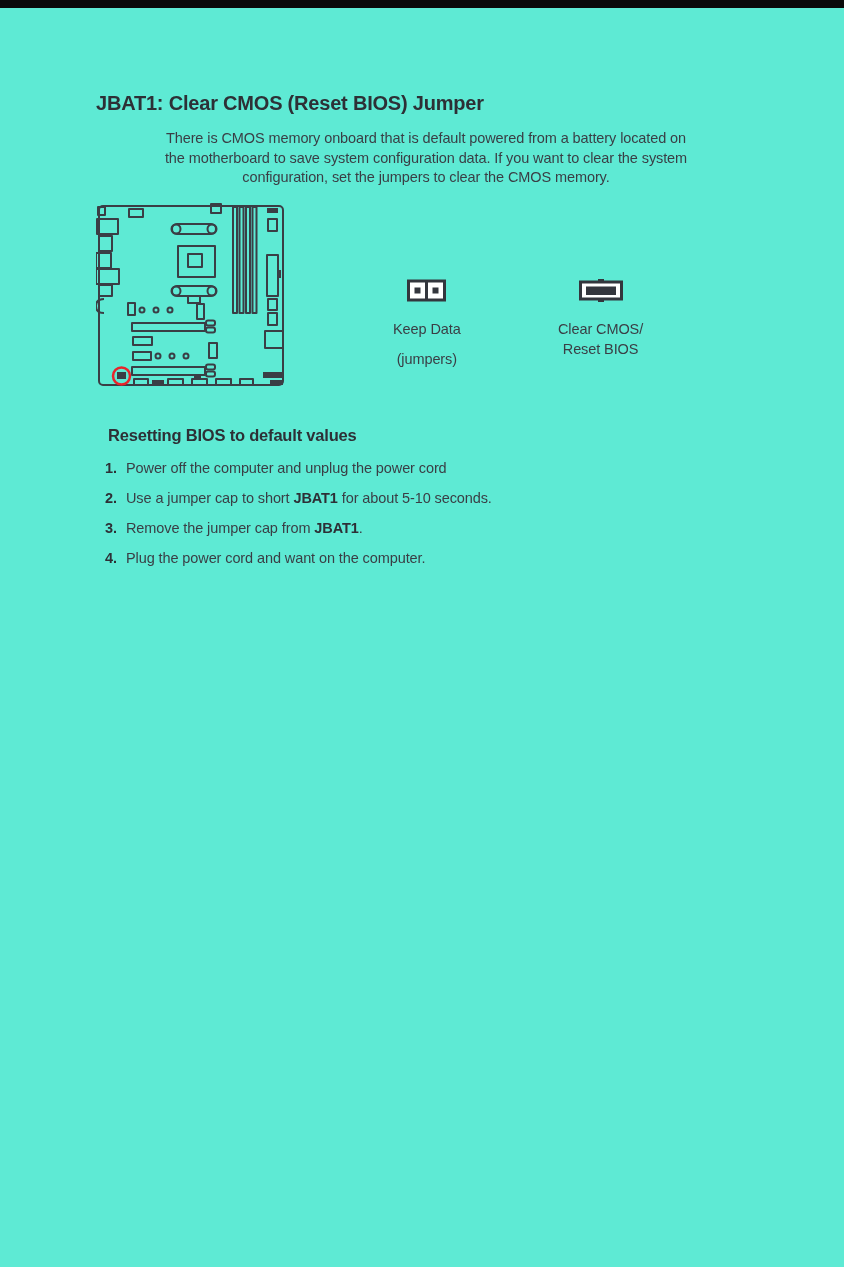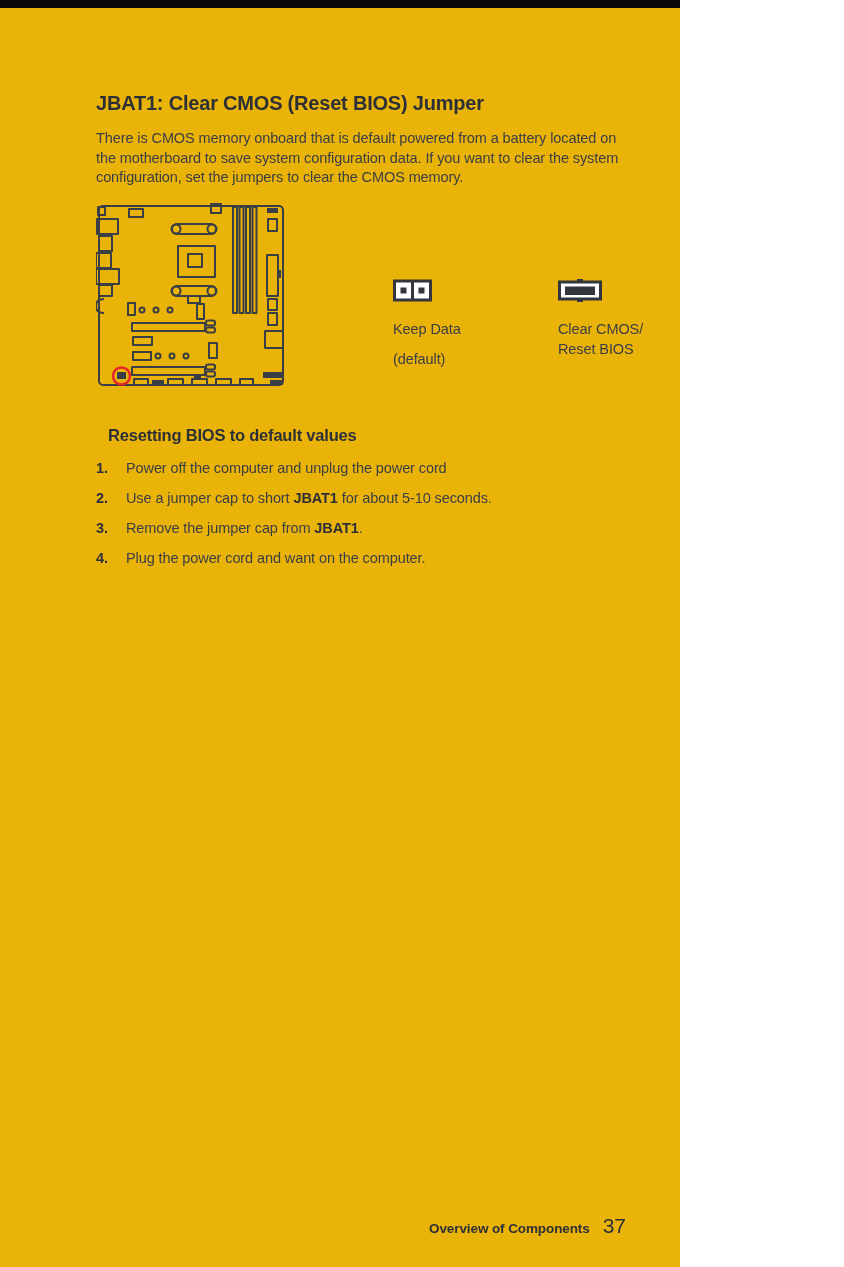--- a/index.html
+++ b/index.html
@@ -1,24 +1,25 @@
 <!DOCTYPE html>
 <html><head>
 <meta charset="utf-8">
 <style>
   * { margin: 0; padding: 0; box-sizing: border-box; }
   html, body { background: #ffffff; }
   .page {
     position: relative;
-    width: 680px;
+    width: 844px;
     height: 1267px;
-    background: #eab308;
+    background: #5eead4;
     font-family: "Liberation Sans", sans-serif;
     color: #3a3e45;
     overflow: hidden;
+    text-align: center;
   }
   .top-bar {
     position: absolute; top: 0; left: 0;
     width: 844px; height: 8px;
     background: #0a0a0a;
   }
   .doc-title {
     position: absolute; left: 96px; top: 92px;
     font-size: 20px; font-weight: bold; color: #2d3036;
     letter-spacing: -0.2px;
@@ -164,21 +165,21 @@
     </svg>
 
     <div class="jumper-opt keep">
       <svg width="40" height="23" viewBox="0 0 40 23">
         <rect x="1.5" y="2" width="36" height="19" fill="#ffffff" stroke="#33363d" stroke-width="3"></rect>
         <line x1="19.5" y1="2" x2="19.5" y2="21" stroke="#33363d" stroke-width="3"></line>
         <rect x="7.5" y="8.5" width="6" height="6" fill="#33363d"></rect>
         <rect x="25.5" y="8.5" width="6" height="6" fill="#33363d"></rect>
       </svg>
       <div class="jumper-label1">Keep Data</div>
-      <div class="jumper-label2">(default)</div>
+      <div class="jumper-label2">(jumpers)</div>
     </div>
 
     <div class="jumper-opt clear">
       <svg width="44" height="23" viewBox="0 0 44 23">
         <rect x="19" y="0" width="6" height="4" fill="#33363d"></rect>
         <rect x="19" y="19" width="6" height="4" fill="#33363d"></rect>
         <rect x="1.5" y="3" width="41" height="17" fill="#ffffff" stroke="#33363d" stroke-width="3"></rect>
         <rect x="7" y="7.5" width="30" height="8.5" fill="#33363d"></rect>
       </svg>
       <div class="jumper-label1">Clear CMOS/</div>
@@ -200,17 +201,13 @@
     <li class="step">
       <span class="num">3.</span>
       <span class="txt"><span>Remove the jumper cap from </span><b>JBAT1</b><span>.</span></span>
     </li>
     <li class="step">
       <span class="num">4.</span>
       <span class="txt"><span>Plug the power cord and want on the computer.</span><b></b><span></span></span>
     </li>
   </ol>
 
-  <div class="footer">
-    <span class="footer-label">Overview of Components</span>
-    <span class="footer-page">37</span>
-  </div>
 </div>
 
 </body></html>

